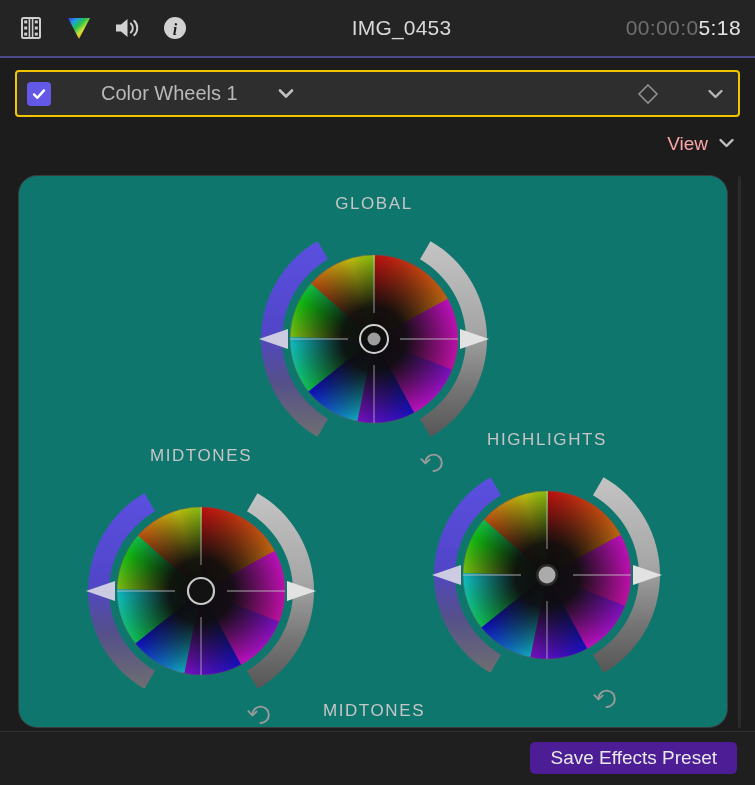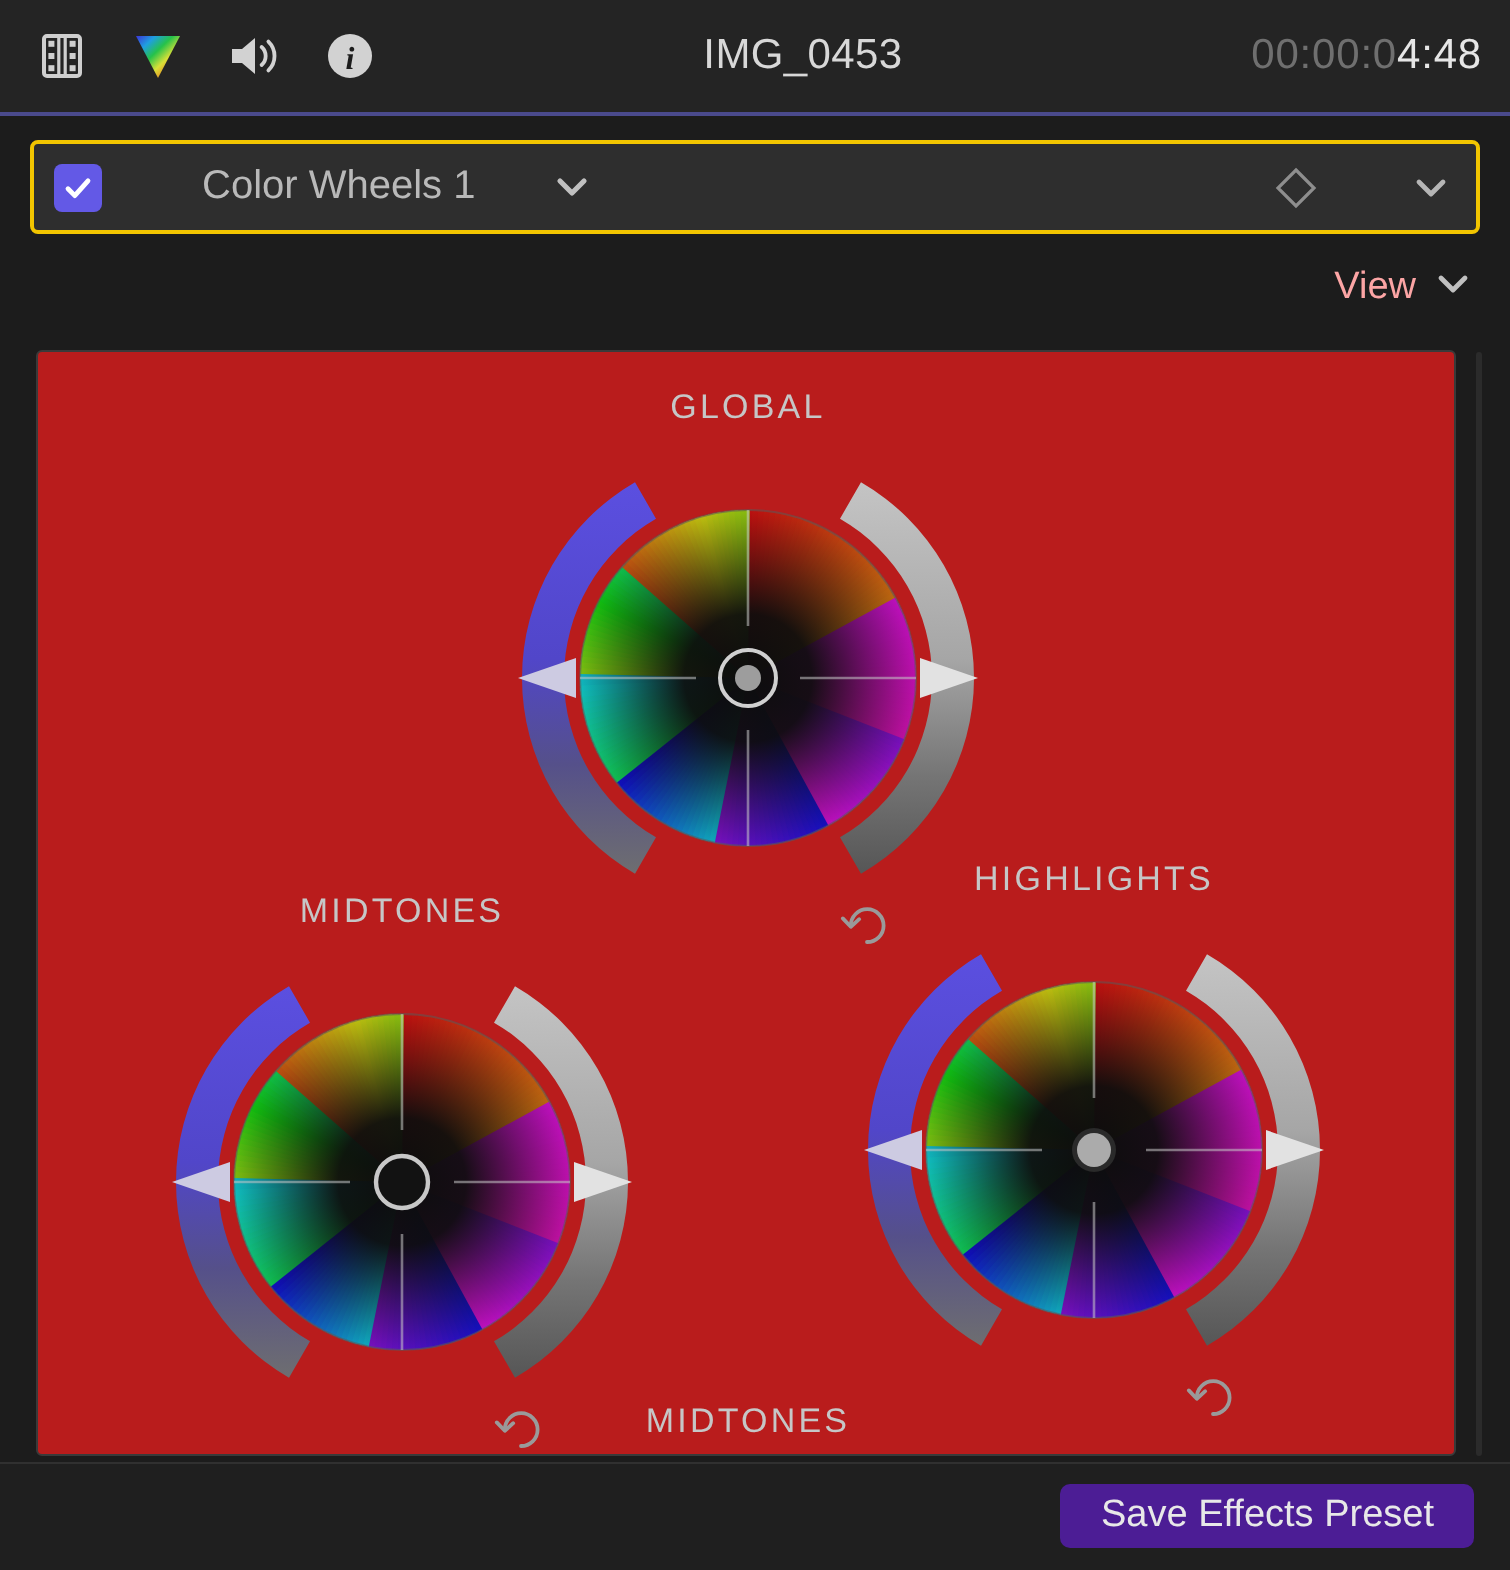--- a/index.html
+++ b/index.html
@@ -67,23 +67,23 @@
   #view-row {
     position: absolute; right: 20px; top: 133px;
     display: flex; align-items: center; gap: 10px; cursor: pointer;
   }
   #view-label { color: #fca5a5; font-size: 19px; }
 
   
   #wheels-panel {
     position: absolute; left: 18px; top: 175px;
     width: 710px; height: 553px;
-    background: #b91c1c;
+    background: #0f766e;
     border: 1px solid #3a3a3a;
-    border-radius: 3px;
+    border-radius: 19px;
     overflow: hidden;
   }
 
   .wheel-group { position: absolute; }
   .wheel-label {
     position: absolute; width: 100%; text-align: center;
     color: #c6c6c6; font-size: 17px; letter-spacing: 1.6px;
     font-weight: 500;
   }
   .wheel-body { position: absolute; }
@@ -161,21 +161,21 @@
         <svg width="26" height="26" viewBox="0 0 26 26">
           <circle cx="13" cy="13" r="11" fill="#d2d2d2"></circle>
           <text x="13" y="19.5" text-anchor="middle" font-family="Liberation Serif, serif" font-style="italic" font-weight="bold" font-size="16" fill="#1c1c1c">i</text>
         </svg>
       </div>
 
     </div>
 
     <div id="clip-title">IMG_0453</div>
 
-    <div id="timecode"><span id="tc-dim">00:00:0</span><span id="tc-bright">4:48</span></div>
+    <div id="timecode"><span id="tc-dim">00:00:0</span><span id="tc-bright">5:18</span></div>
 
   </div>
 
   <div id="effect-header">
 
     <div id="enable-checkbox">
       <svg width="16" height="16" viewBox="0 0 16 16">
         <path d="M3 8.4 L6.4 11.8 L13 4.4" fill="none" stroke="#ffffff" stroke-width="2.4" stroke-linecap="round" stroke-linejoin="round"></path>
       </svg>
     </div>

